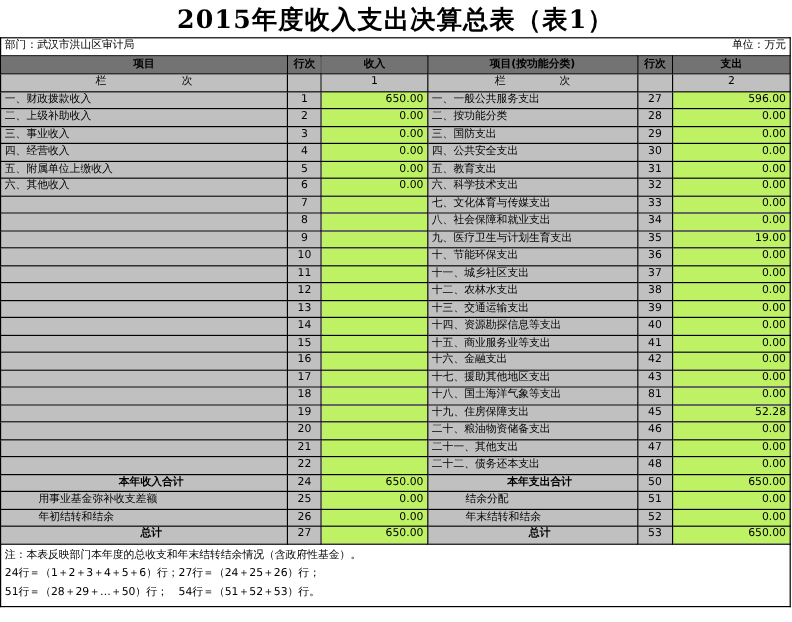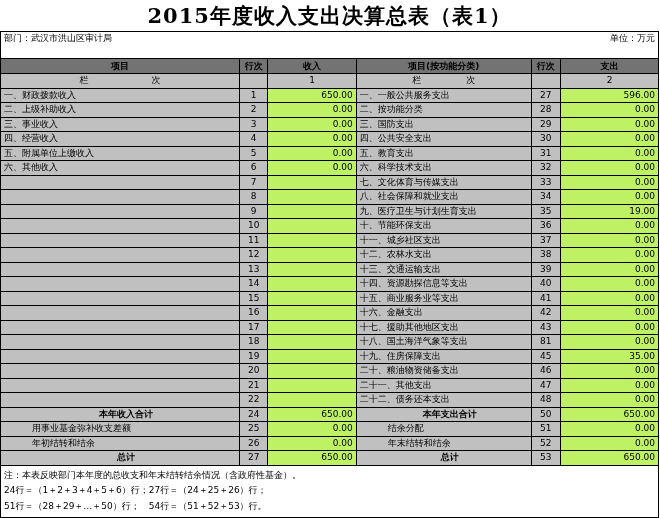--- a/index.html
+++ b/index.html
@@ -9,21 +9,21 @@
     -webkit-font-smoothing:none;
   }
   .sheet { width:659px; }
   .title {
     height:31px; line-height:32px; text-align:center;
     font-family:"DejaVu Serif","Liberation Serif",serif;
     font-size:21px; font-weight:bold; letter-spacing:1px;
   }
   .meta {
     display:flex; justify-content:space-between; align-items:center;
-    font-size:9px; line-height:11px; padding:1px 3px 14px 3px;
+    font-size:9px; line-height:11px; padding:1px 3px 2px 3px;
     border:1px solid #000; border-bottom:none; box-sizing:border-box;
   }
   table {
     border-collapse:collapse; table-layout:fixed; width:659px;
     font-size:9px;
   }
   td, th {
     border:1px solid #000; padding:0 3px; height:13.5px; line-height:13px;
     overflow:hidden; white-space:nowrap; box-sizing:content-box;
   }
@@ -223,21 +223,21 @@
           <td class="c-label">十八、国土海洋气象等支出</td>
           <td class="c-rowno">81</td>
           <td class="c-val">0.00</td>
         </tr>
         <tr>
           <td class="c-label"></td>
           <td class="c-rowno">19</td>
           <td class="c-val"></td>
           <td class="c-label">十九、住房保障支出</td>
           <td class="c-rowno">45</td>
-          <td class="c-val">35.00</td>
+          <td class="c-val">52.28</td>
         </tr>
         <tr>
           <td class="c-label"></td>
           <td class="c-rowno">20</td>
           <td class="c-val"></td>
           <td class="c-label">二十、粮油物资储备支出</td>
           <td class="c-rowno">46</td>
           <td class="c-val">0.00</td>
         </tr>
         <tr>

